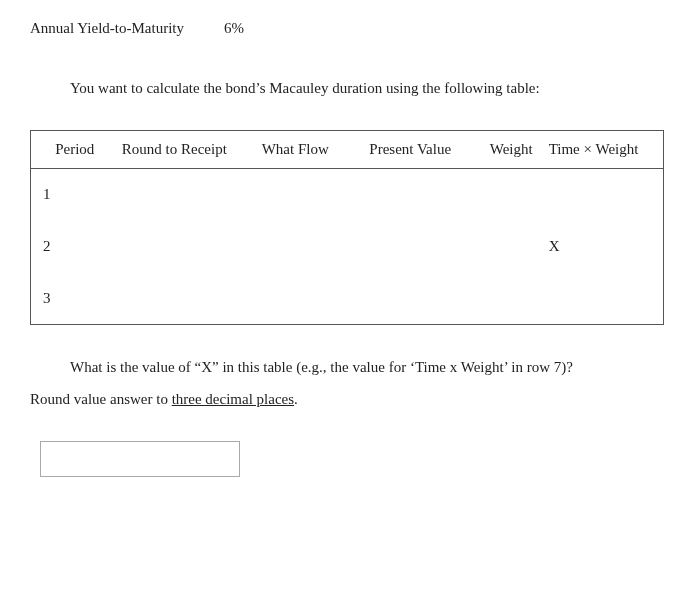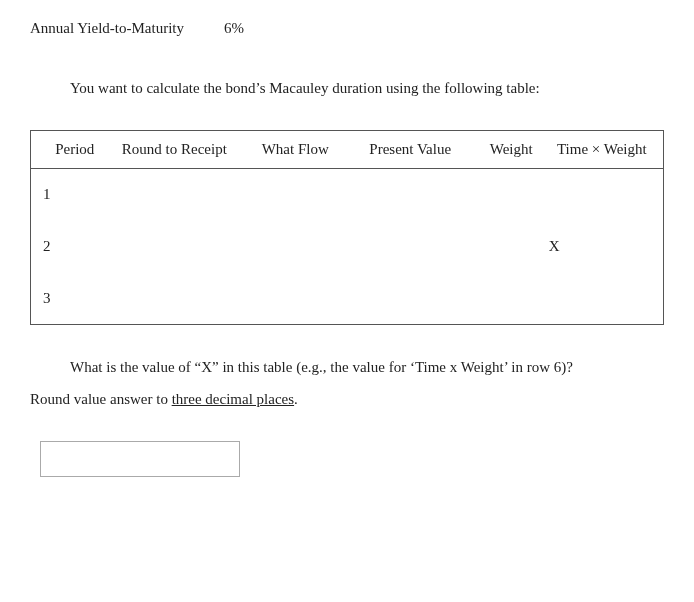--- a/index.html
+++ b/index.html
@@ -69,21 +69,21 @@
     thead th:nth-child(4) {
       width: 120px;
     }
 
     thead th:nth-child(5) {
       width: 80px;
     }
 
     thead th:nth-child(6) {
       width: 120px;
-      text-align: center;
+      text-align: left;
     }
 
     tbody tr {
       height: 52px;
       border-bottom: none;
     }
 
     tbody tr:not(:last-child) {
       border-bottom: none;
     }
@@ -175,19 +175,19 @@
         <td></td>
         <td></td>
         <td></td>
         <td></td>
         <td></td>
       </tr>
     </tbody>
   </table>
 </div>
 
-<p class="question-text">What is the value of “X” in this table (e.g., the value for ‘Time x Weight’ in row 6)?</p>
+<p class="question-text">What is the value of “X” in this table (e.g., the value for ‘Time x Weight’ in row 7)?</p>
 <p class="round-note">
   <span>Round value answer to</span>
   <u>three decimal places</u><span>.</span>
 </p>
 
 <input class="answer-input" type="text" placeholder="" style="">
 
 </body></html>

